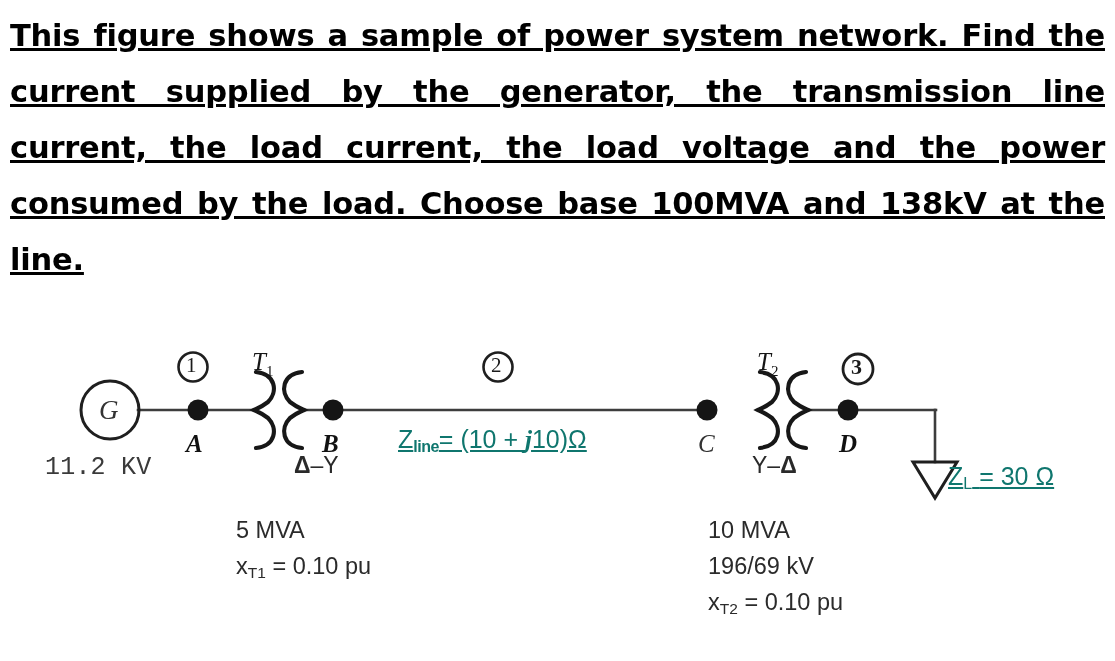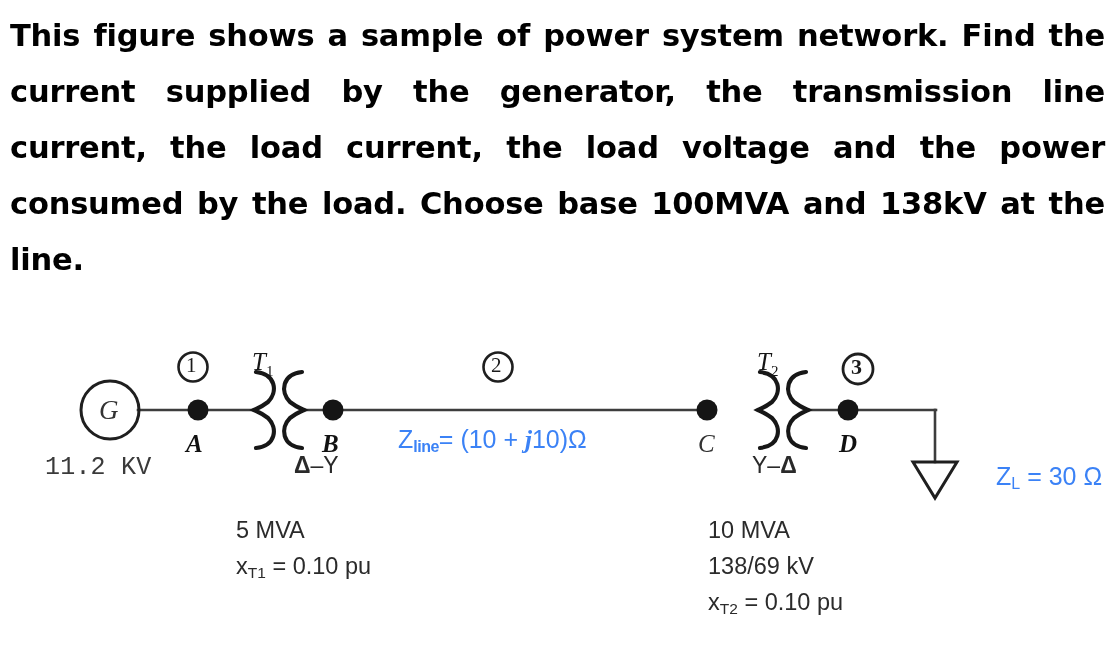--- a/index.html
+++ b/index.html
@@ -27,20 +27,21 @@
     margin: 0;
     font-family: "DejaVu Sans", sans-serif;
     font-size: 30.5px;
     font-weight: 700;
     line-height: 56px;
     letter-spacing: -0.2px;
     text-align: justify;
     text-align-last: left;
     color: #000000;
     word-spacing: 1px;
+    text-decoration: underline;
   }
 
   
   #circuit-diagram {
     position: absolute;
     left: 0;
     top: 340px;
     width: 1115px;
     height: 321px;
   }
@@ -92,21 +93,22 @@
   .conn-label {
     font-size: 23px;
     color: #2a2a2a;
     letter-spacing: 0px;
   }
   .conn-label b {
     font-weight: 900;
   }
   .z-label {
     font-size: 25px;
-    color: #3b82f6;
+    color: #0f766e;
+    text-decoration: underline;
   }
   .z-label .sub-bold {
     font-size: 16px;
     font-weight: 900;
     vertical-align: -4px;
     letter-spacing: -0.5px;
   }
   .z-label .sub-plain {
     font-size: 16px;
     vertical-align: -4px;
@@ -203,35 +205,35 @@
     <b>Δ</b><span>–</span><span>Y</span>
   </div>
   <div class="dlabel conn-label" style="left:752px; top:112px;">
     <span>Y</span><span>–</span><b>Δ</b>
   </div>
 
   <div class="dlabel z-label" style="left:398px; top:85px;">
     <span>Z</span><span class="sub-bold">line</span><span>= (10 + </span><span class="jay">j</span><span>10)Ω</span>
   </div>
 
-  <div class="dlabel z-label" style="left:996px; top:122px;">
+  <div class="dlabel z-label" style="left:948px; top:122px;">
     <span>Z</span><span class="sub-plain">L</span>
     <span>= 30 Ω</span>
   </div>
 
   <div class="spec-block" style="left:236px; top:172px;">
     <div>5 MVA</div>
     <div>
       <span>x</span><span class="sub">T1</span>
       <span>= 0.10 pu</span>
     </div>
   </div>
 
   <div class="spec-block" style="left:708px; top:172px;">
     <div>10 MVA</div>
-    <div>138/69 kV</div>
+    <div>196/69 kV</div>
     <div>
       <span>x</span><span class="sub">T2</span>
       <span>= 0.10 pu</span>
     </div>
   </div>
 
 </div>
 
 </body></html>

